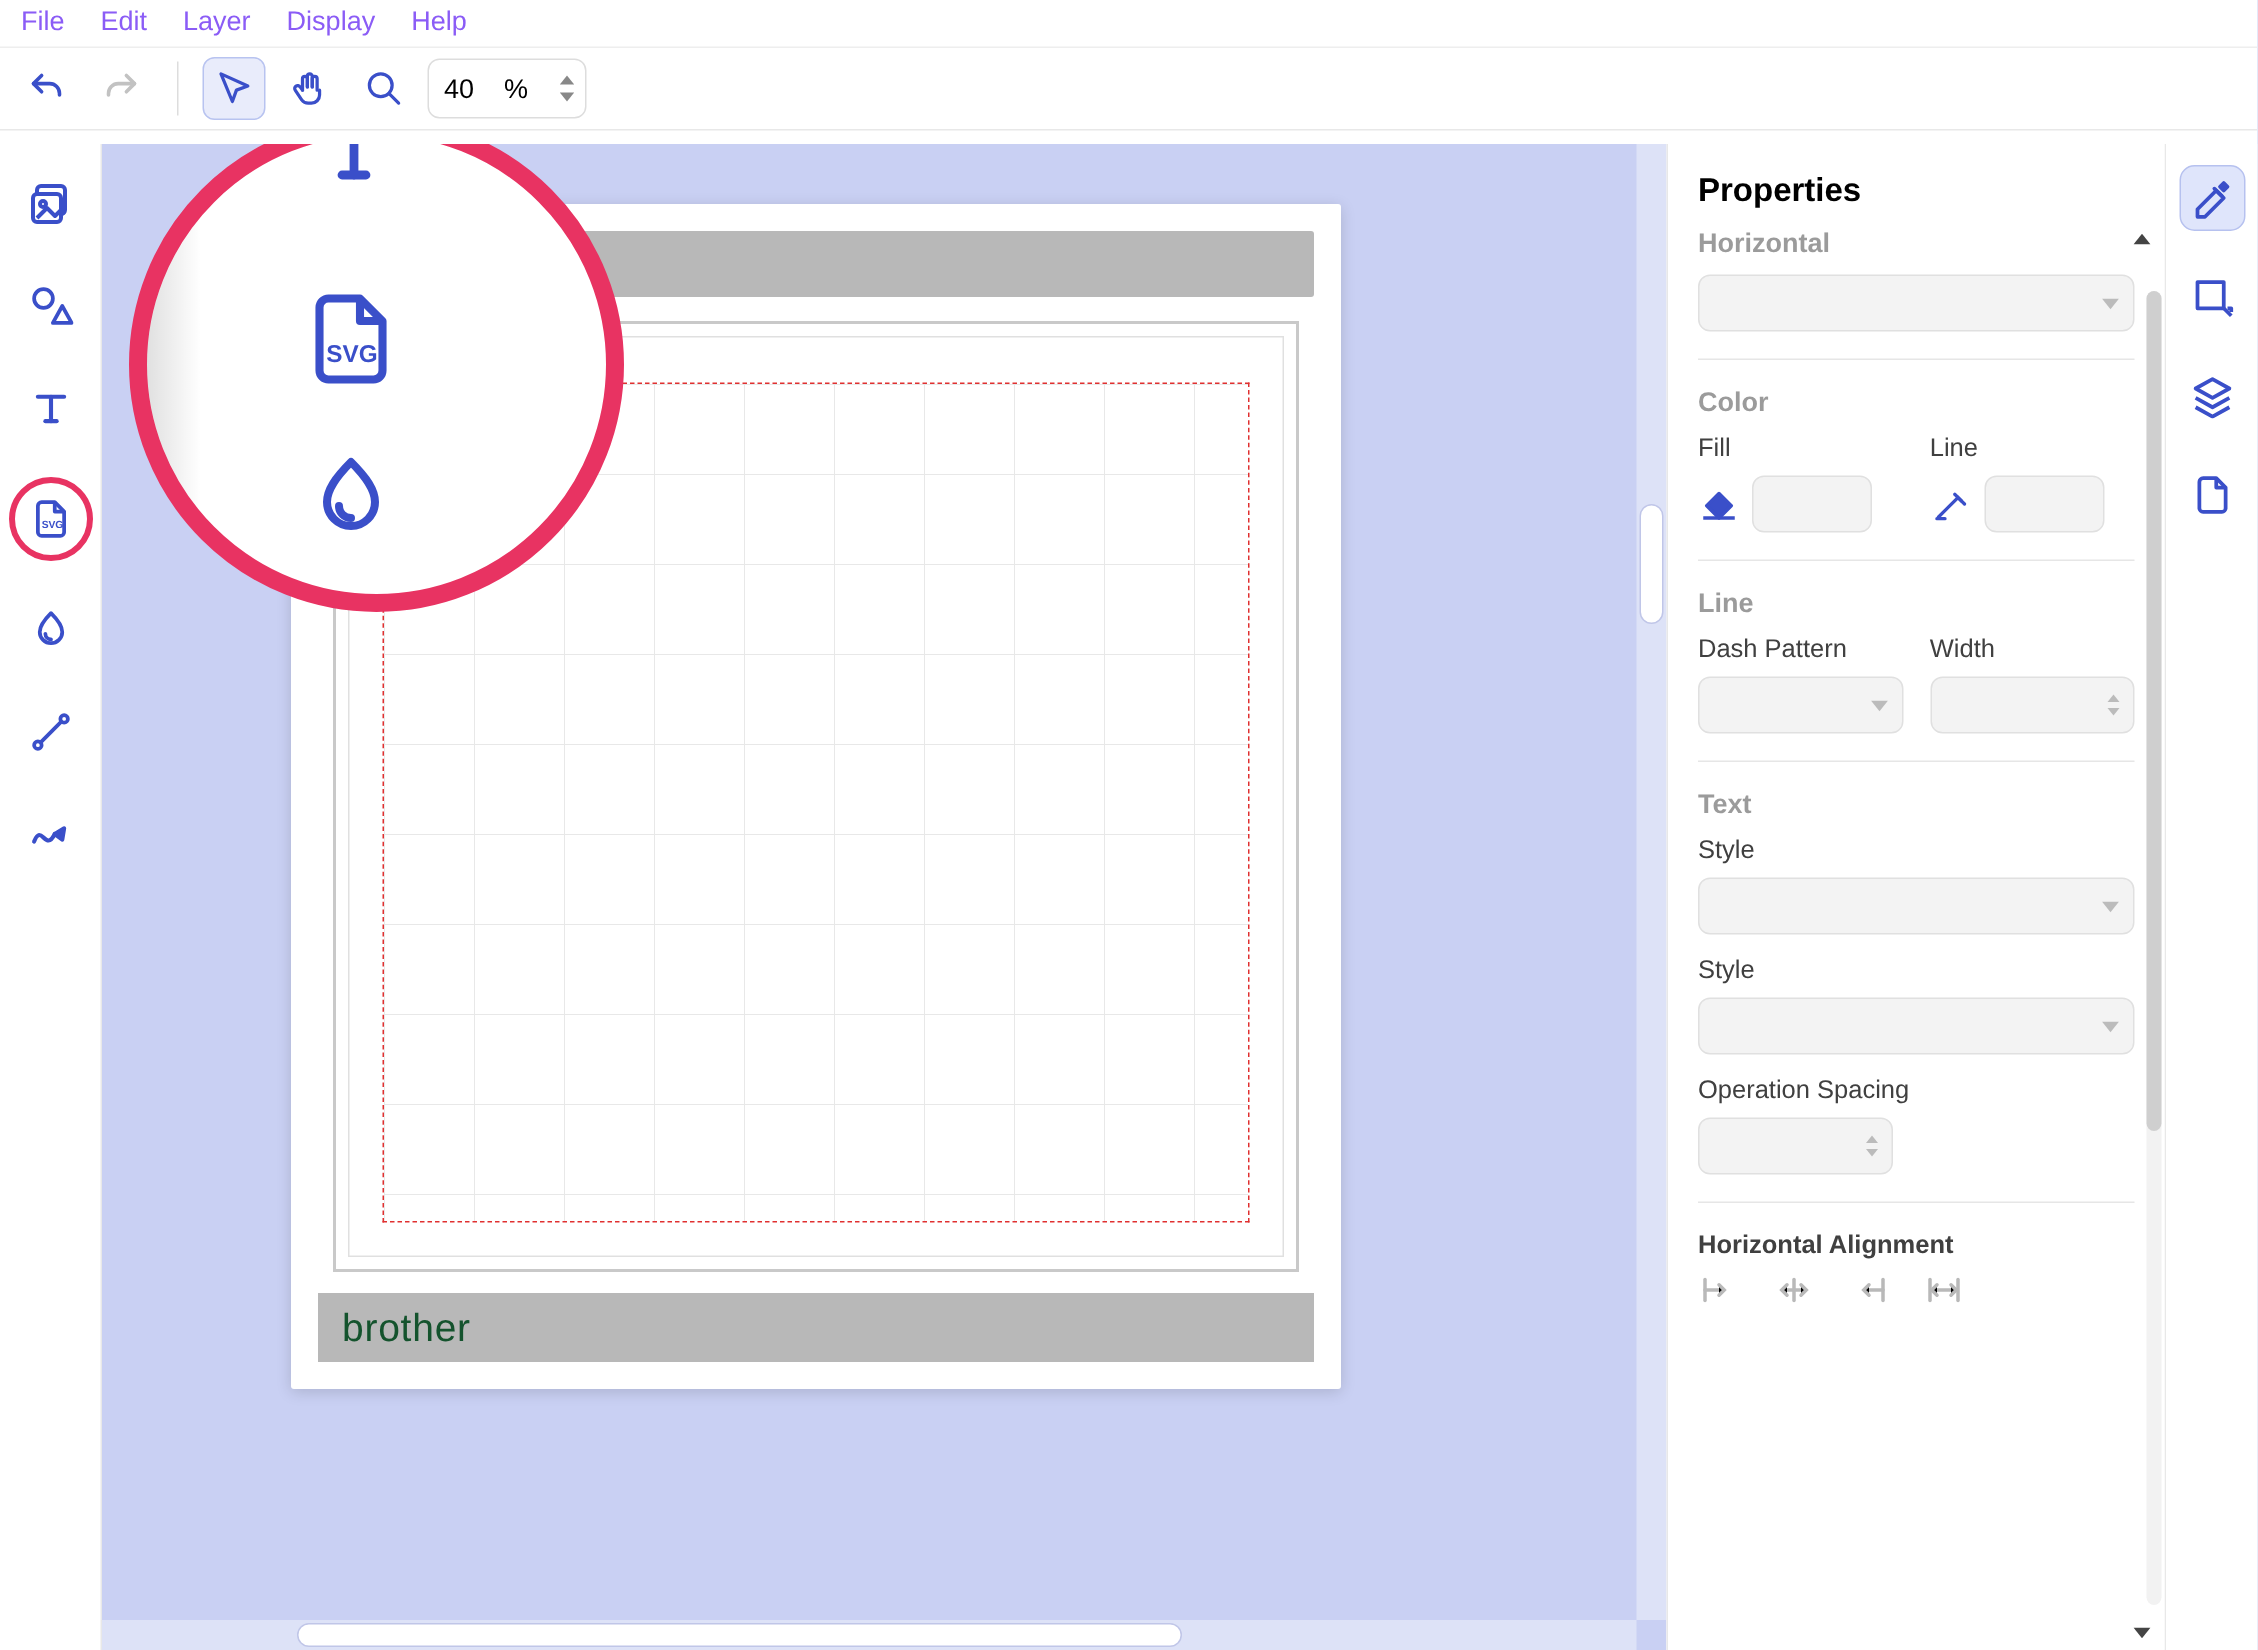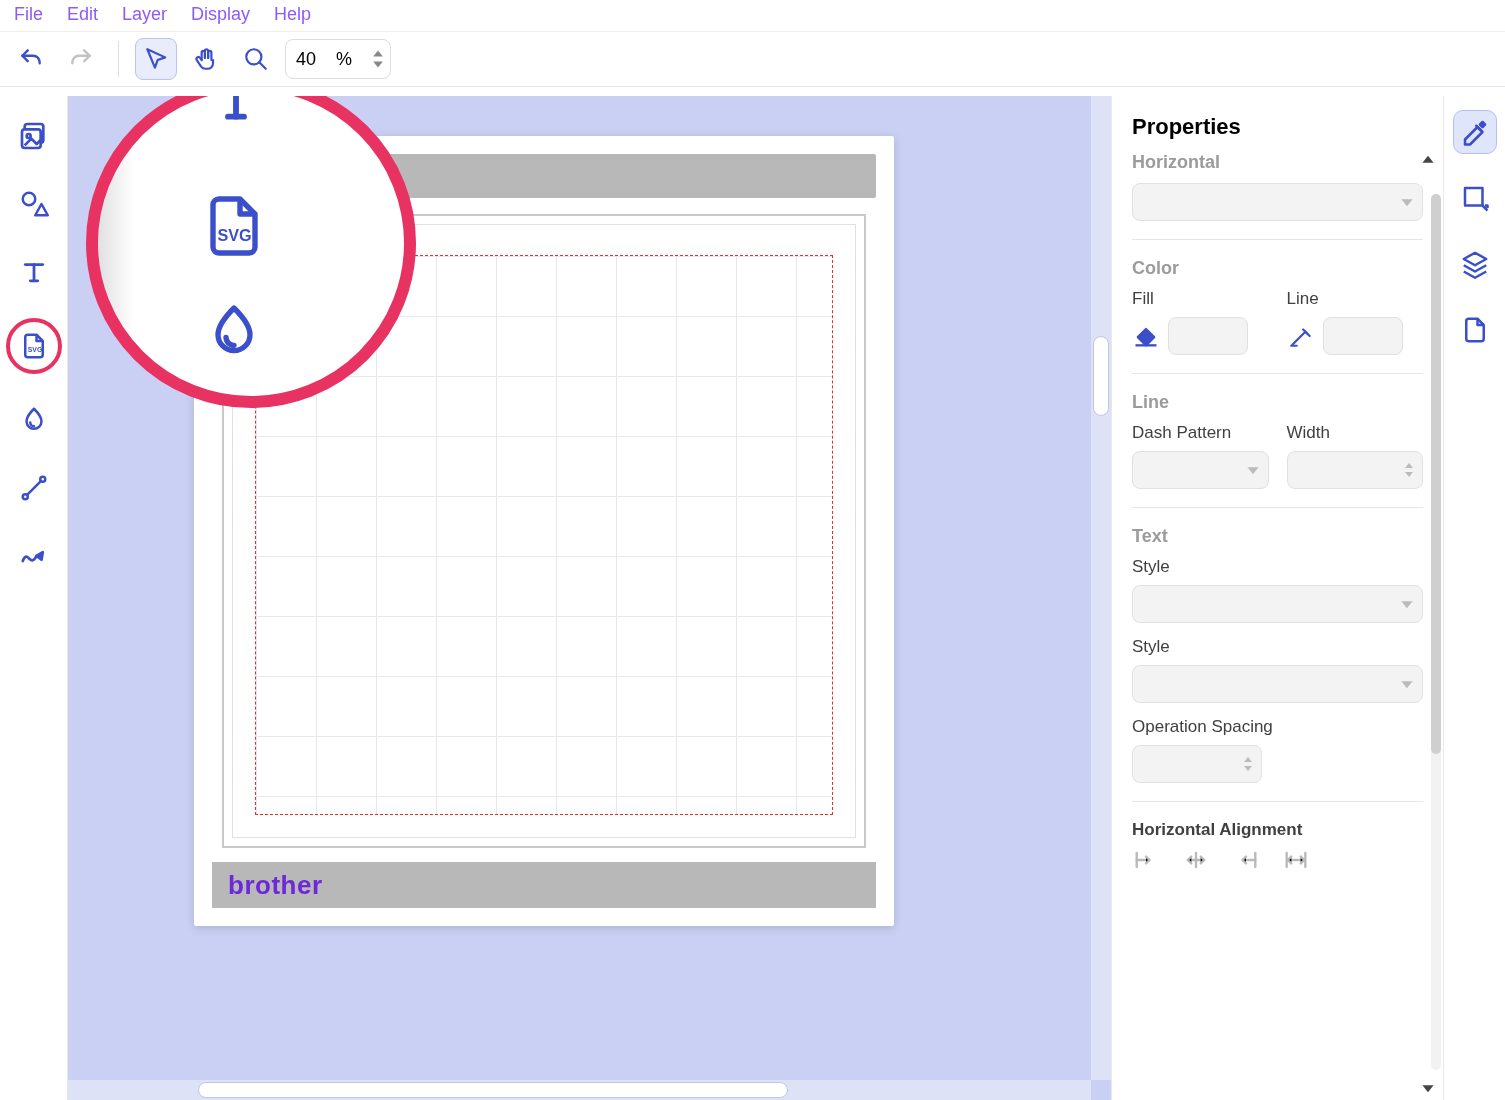--- a/index.html
+++ b/index.html
@@ -37,21 +37,21 @@
   .ab-inner2 { position: absolute; left: 8px; top: 8px; right: 8px; bottom: 8px; border: 1px solid #e0e0e0; }
   .grid-area { position: absolute; left: 22px; top: 30px; right: 22px; bottom: 22px; border: 1px dashed #e03030; }
   .grid-area::before { content:""; position:absolute; inset:0;
     background-image:
       linear-gradient(to right, #d6d6d6 1px, transparent 1px),
       linear-gradient(to bottom, #d6d6d6 1px, transparent 1px);
     background-size: 60px 60px;
     opacity: 0.55;
   }
   .ab-foot { position: absolute; left: 18px; right: 18px; bottom: 18px; height: 46px; background: #b8b8b8; display:flex; align-items:center; padding-left: 16px; }
-  .brother { color: #6d28d9; font-weight: 700; font-size: 26px; letter-spacing: 0.5px; font-family: Arial, sans-serif; }
+  .brother { color: #14532d; font-weight: 400; font-size: 26px; letter-spacing: 0.5px; font-family: Arial, sans-serif; }
 
   
   .mag { position: absolute; left: 18px; top: -18px; width: 330px; height: 330px; border-radius: 50%; border: 12px solid #e83362; background: #fff; z-index: 10; overflow: hidden; }
   .mag-inner { position: relative; width: 100%; height: 100%; }
   .mag-inner .text-ic { position: absolute; left: 106px; top: -24px; }
   .mag-inner .svg-ic { position: absolute; left: 100px; top: 100px; }
   .mag-inner .shape-ic { position: absolute; left: 104px; top: 210px; }
   .mag-left-shadow { position:absolute; left:0; top:0; bottom:0; width:36px; background: linear-gradient(to right, rgba(0,0,0,0.12), transparent); }
   .mag-pointer { position: absolute; width: 90px; height: 14px; background: #e83362; transform-origin: left center; left: 58px; top: 234px; transform: rotate(22deg); border-radius: 8px; }
 

